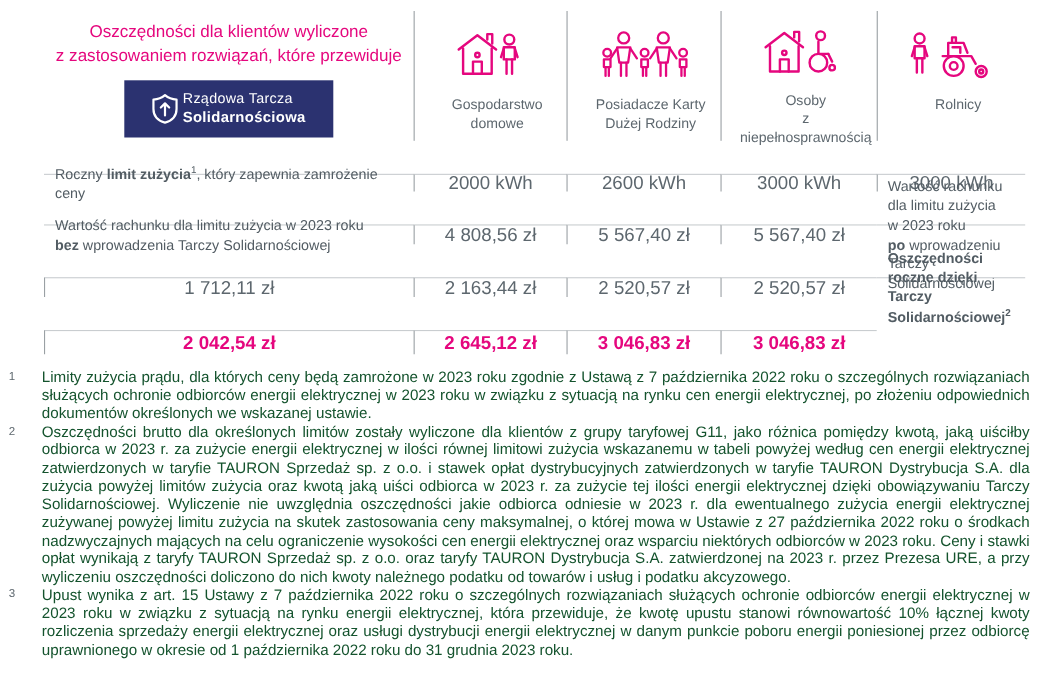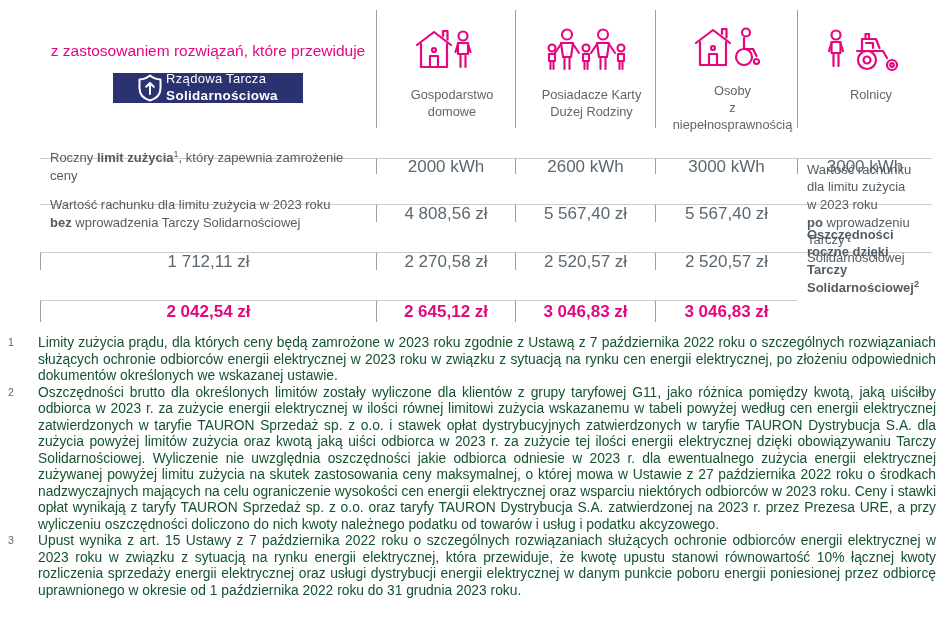--- a/index.html
+++ b/index.html
@@ -14,21 +14,21 @@
     grid-template-columns:336px 139px 140px 142px 135px;
     grid-template-rows:118px 46px 48px 48px 52px;
   }
   .cell{box-sizing:border-box;}
   .b-left{border-left:1px solid #9aa0a4;}
   .b-top{border-top:1px solid #c9cdd0;margin-top:30px;}
   
   .head-main{display:flex;flex-direction:column;align-items:center;padding-top:10px;}
   .title{color:#e5077e;font-size:15.5px;line-height:1.35;text-align:center;}
   .logo{
-    margin-top:11px;width:190px;height:30px;background:#2b3270;
+    margin-top:11px;width:190px;height:52px;background:#2b3270;
     display:flex;align-items:center;justify-content:center;gap:4px;
   }
   .logo-text{color:#ffffff;text-align:left;line-height:1.25;}
   .logo-l1{font-size:13px;letter-spacing:.3px;}
   .logo-l2{font-size:13.5px;font-weight:bold;letter-spacing:.3px;}
   
   .col-head{display:flex;flex-direction:column;align-items:center;padding-top:15px;}
   .icon-box{height:50px;display:flex;align-items:center;justify-content:center;}
   .col-label{margin-top:12px;font-size:12.8px;line-height:1.32;text-align:center;color:#5d676e;}
   .col-label span{display:block;margin-left:12px;}
@@ -52,21 +52,21 @@
   .fn-text{flex:1;margin:0;text-align:justify;font-size:13.8px;line-height:16.5px;color:#14532d;}
   svg{display:block;}
 </style>
 </head>
 <body>
 
 <div class="tbl">
 
   <div class="cell head-main">
     <div class="title">
-      <br>
+      <span>Oszczędności dla klientów wyliczone</span><br>
       <span>z zastosowaniem rozwiązań, które przewiduje</span>
     </div>
     <div class="logo">
       <span>
         <svg width="24" height="28" viewBox="0 0 24 28" fill="none" stroke="#ffffff" stroke-width="2" stroke-linecap="round" stroke-linejoin="round">
           <path d="M12 1.5 C9 4 5 5.3 1.5 5.5 V14 C1.5 20.5 6 24.8 12 26.5 C18 24.8 22.5 20.5 22.5 14 V5.5 C19 5.3 15 4 12 1.5 Z"></path>
           <path d="M12 20 V9 M12 9 L8.2 12.8 M12 9 L15.8 12.8"></path>
         </svg>
       </span>
       <span class="logo-text">
@@ -184,21 +184,21 @@
   </div>
   <div class="cell val b-left b-top">4 808,56 zł</div>
   <div class="cell val b-left b-top">5 567,40 zł</div>
   <div class="cell val b-left b-top">5 567,40 zł</div>
 
   <div class="cell lab b-top">
     <div><span>Wartość rachunku dla limitu zużycia w 2023 roku</span></div>
     <div><b>po</b><span> wprowadzeniu Tarczy Solidarnościowej</span></div>
   </div>
   <div class="cell val b-left b-top">1 712,11 zł</div>
-  <div class="cell val b-left b-top">2 270,58 zł</div>
+  <div class="cell val b-left b-top">2 163,44 zł</div>
   <div class="cell val b-left b-top">2 520,57 zł</div>
   <div class="cell val b-left b-top">2 520,57 zł</div>
 
   <div class="cell lab strong b-top">
     <div><span>Oszczędności roczne dzięki Tarczy Solidarnościowej</span><sup>2</sup></div>
   </div>
   <div class="cell val pink b-left b-top">2 042,54 zł</div>
   <div class="cell val pink b-left b-top">2 645,12 zł</div>
   <div class="cell val pink b-left b-top">3 046,83 zł</div>
   <div class="cell val pink b-left b-top">3 046,83 zł</div>

